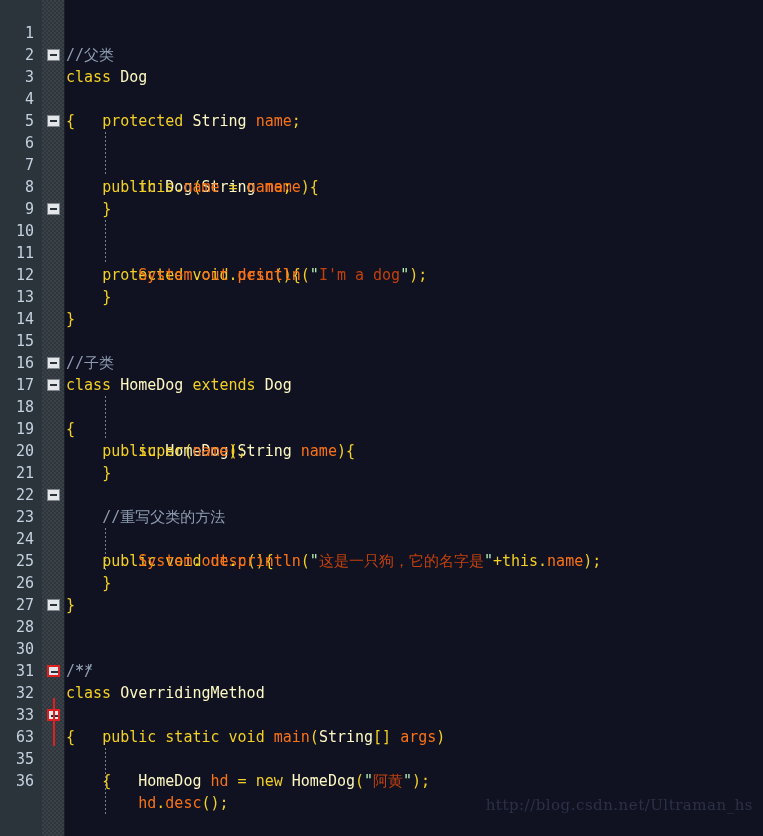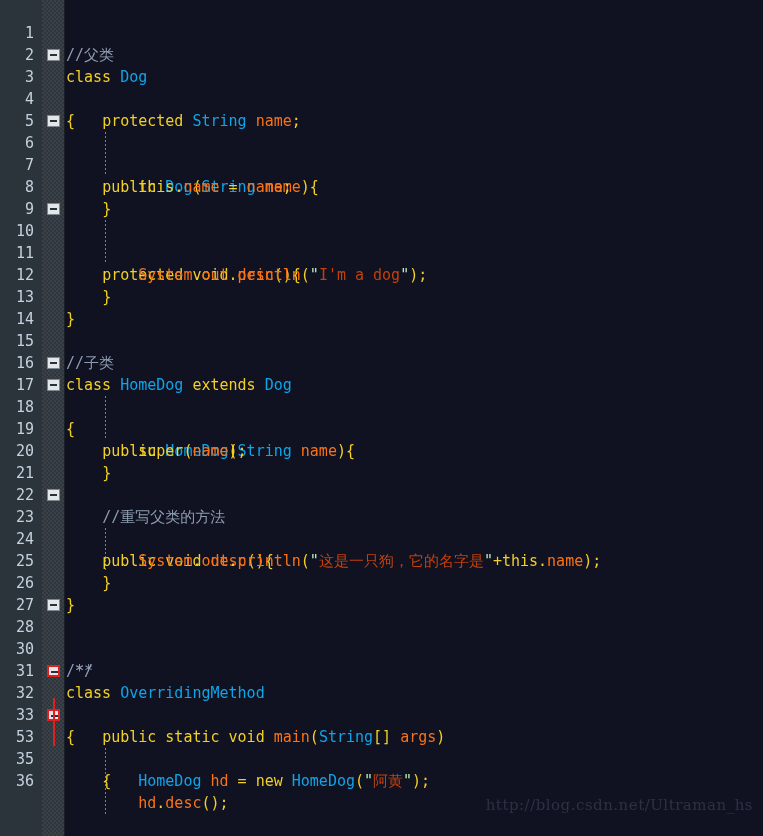--- a/index.html
+++ b/index.html
@@ -113,21 +113,21 @@
   .iguide {
     position: absolute;
     width: 1px;
     z-index: 3;
     background-image: linear-gradient(to bottom, #77808c 50%, transparent 50%);
     background-size: 1px 4px;
   }
 
   
   .kw   { color: #f2d024; }   
-  .typ  { color: #0ea5e9; text-align: right; }   
+  .typ  { color: #fef9c3; text-align: right; }   
   .str  { color: #c2410c; }   
   .qt   { color: #b6f0b6; }   
   .cmt  { color: #8e9db0; text-align: right; }   
   .pun  { color: #f2d024; }   
   .id   { color: #f97316; }   
   .op   { color: #f2d024; }
 
   
   .watermark {
     position: absolute;
@@ -290,21 +290,21 @@
     <div class="line">
       <span class="lineno">32</span>
       <span class="fold red"></span>
       <span class="code"><span class="pun">{</span></span>
     </div>
     <div class="line">
       <span class="lineno">33</span>
       <span class="code">    <span class="kw">public</span> <span class="kw">static</span> <span class="kw">void</span> <span class="id">main</span><span class="pun">(</span><span class="typ">String</span><span class="pun">[]</span> <span class="id">args</span><span class="pun">)</span></span>
     </div>
     <div class="line">
-      <span class="lineno">53</span>
+      <span class="lineno">63</span>
       <span class="fold red"></span>
       <span class="code">    <span class="pun">{</span></span>
     </div>
     <div class="line">
       <span class="lineno">35</span>
       <span class="code">        <span class="typ">HomeDog</span> <span class="id">hd</span> <span class="op">=</span> <span class="kw">new</span> <span class="typ">HomeDog</span><span class="pun">(</span><span class="qt">"</span><span class="str">阿黄</span><span class="qt">"</span><span class="pun">);</span></span>
     </div>
     <div class="line">
       <span class="lineno">36</span>
       <span class="code">        <span class="id">hd</span><span class="pun">.</span><span class="id">desc</span><span class="pun">();</span></span>

